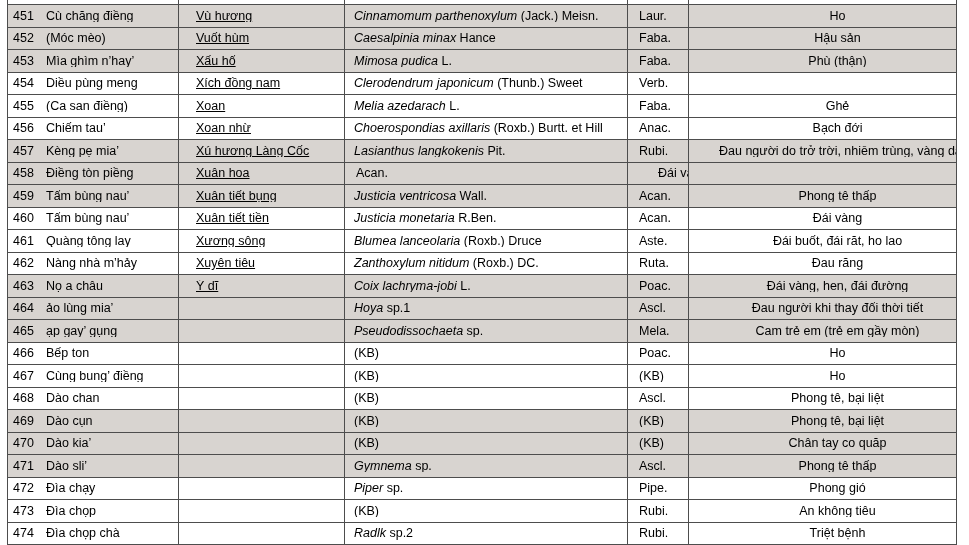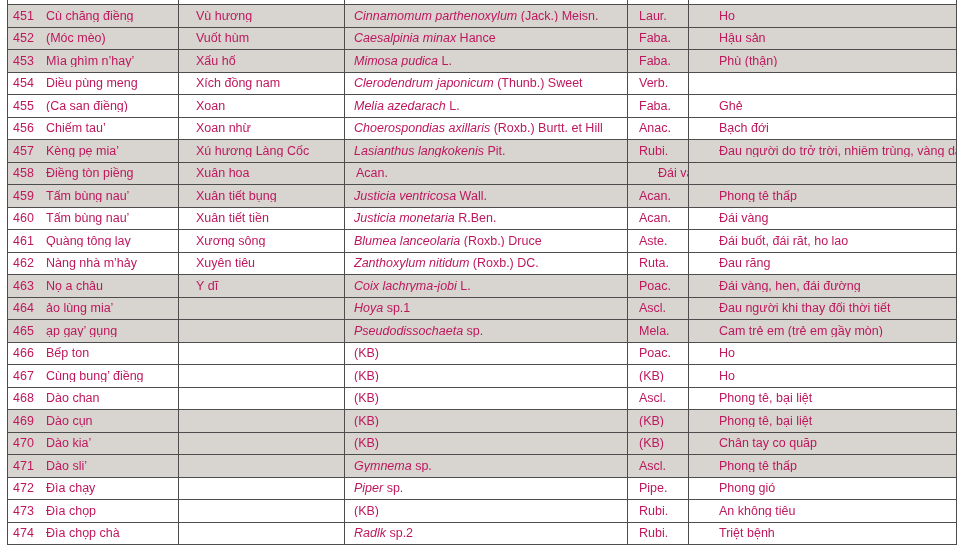--- a/index.html
+++ b/index.html
@@ -19,33 +19,33 @@
   .sliver{height:4px;background:#ffffff;}
   .trow{
     position:relative;
     height:22.5px;
     box-sizing:border-box;
     border-top:1px solid #4d4d4d;
     display:grid;
     grid-template-columns:38px 133px 166px 283px 61px 1fr;
     align-items:center;
     background:#ffffff;
-    color:#be185d;
+    color:#000000;
     font-size:12.5px;
     line-height:1;
     white-space:nowrap;
   }
   .trow.shaded{background:#d8d4d0;}
   .cell{overflow:hidden;}
   .c-num{padding-left:5px;}
   .c-ethnic{padding-left:0;}
-  .c-viet{padding-left:17px;}
+  .c-viet{padding-left:17px;text-decoration:underline;}
   .c-sci{padding-left:9px;}
   .c-fam{padding-left:11px;}
-  .c-use{padding-left:30px;}
+  .c-use{padding-left:30px;text-align:center;}
   .c-sci i{font-style:italic;}
   .vline{
     position:absolute;top:0;bottom:0;width:1px;background:#4d4d4d;z-index:5;
   }
   .vl-1{left:170px;}
   .vl-2{left:336px;}
   .vl-3{left:619px;}
   .vl-4{left:680px;}
 </style>
 </head>

